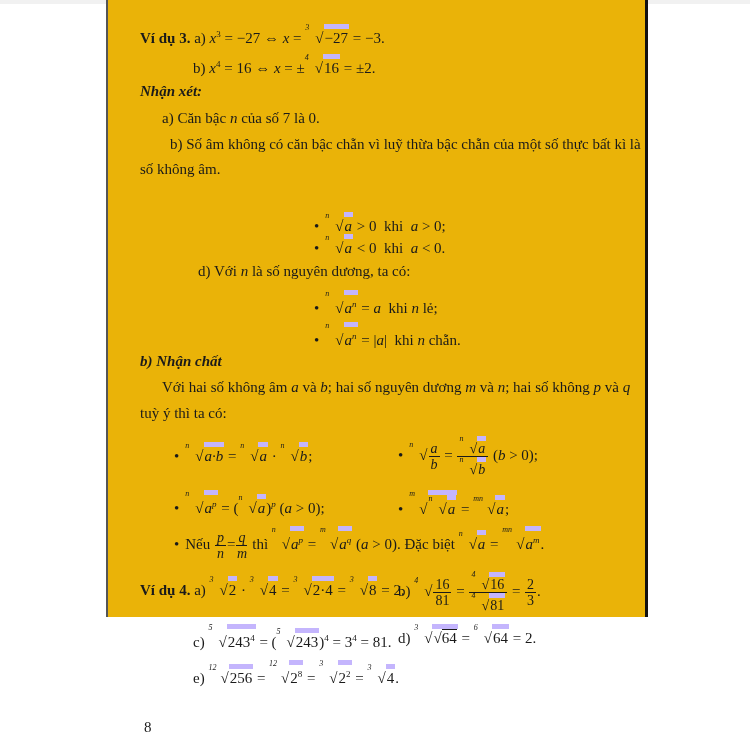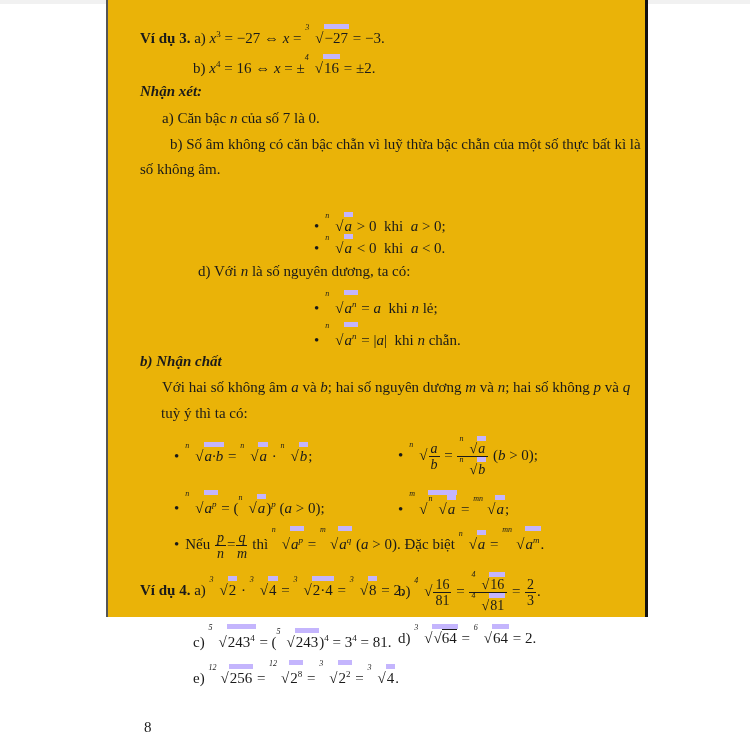--- a/index.html
+++ b/index.html
@@ -56,21 +56,21 @@
     <span class="bullet">•</span><span class="rt"><span class="idx">n</span><span class="sym">√</span><span class="rad"><span class="m">a</span><sup class="m">n</sup></span></span> = <span class="m">a</span> &nbsp;<span>khi</span> <span class="m">n</span> <span>lẻ;</span>
   </div>
   <div class="ln" style="left:206px;top:322px;">
     <span class="bullet">•</span><span class="rt"><span class="idx">n</span><span class="sym">√</span><span class="rad"><span class="m">a</span><sup class="m">n</sup></span></span> = |<span class="m">a</span>| &nbsp;<span>khi</span> <span class="m">n</span> <span>chẵn.</span>
   </div>
 
   <div class="ln bi" style="left:32px;top:352px;">b) Nhận chất</div>
   <div class="ln" style="left:54px;top:378px;">
     <span>Với hai số không âm </span><span class="m">a</span><span> và </span><span class="m">b</span><span>; hai số nguyên dương </span><span class="m">m</span><span> và </span><span class="m">n</span><span>; hai số không </span><span class="m">p</span><span> và </span><span class="m">q</span>
   </div>
-  <div class="ln" style="left:32px;top:404px;margin-left:21px;">tuỳ ý thì ta có:</div>
+  <div class="ln" style="left:32px;top:404px;">tuỳ ý thì ta có:</div>
 
   <div class="ln" style="left:66px;top:442px;">
     <span class="bullet">•</span><span class="rt"><span class="idx">n</span><span class="sym">√</span><span class="rad m">a·b</span></span> = <span class="rt"><span class="idx">n</span><span class="sym">√</span><span class="rad m">a</span></span> · <span class="rt"><span class="idx">n</span><span class="sym">√</span><span class="rad m">b</span></span>;
   </div>
   <div class="ln" style="left:290px;top:436px;">
     <span class="bullet">•</span><span class="rt"><span class="idx">n</span><span class="sym">√</span><span class="frac m">
           <span class="num">a</span>
           <span>b</span>
         </span></span> = <span class="frac">
         <span class="num"><span class="rt"><span class="idx">n</span><span class="sym">√</span><span class="rad m">a</span></span></span>

